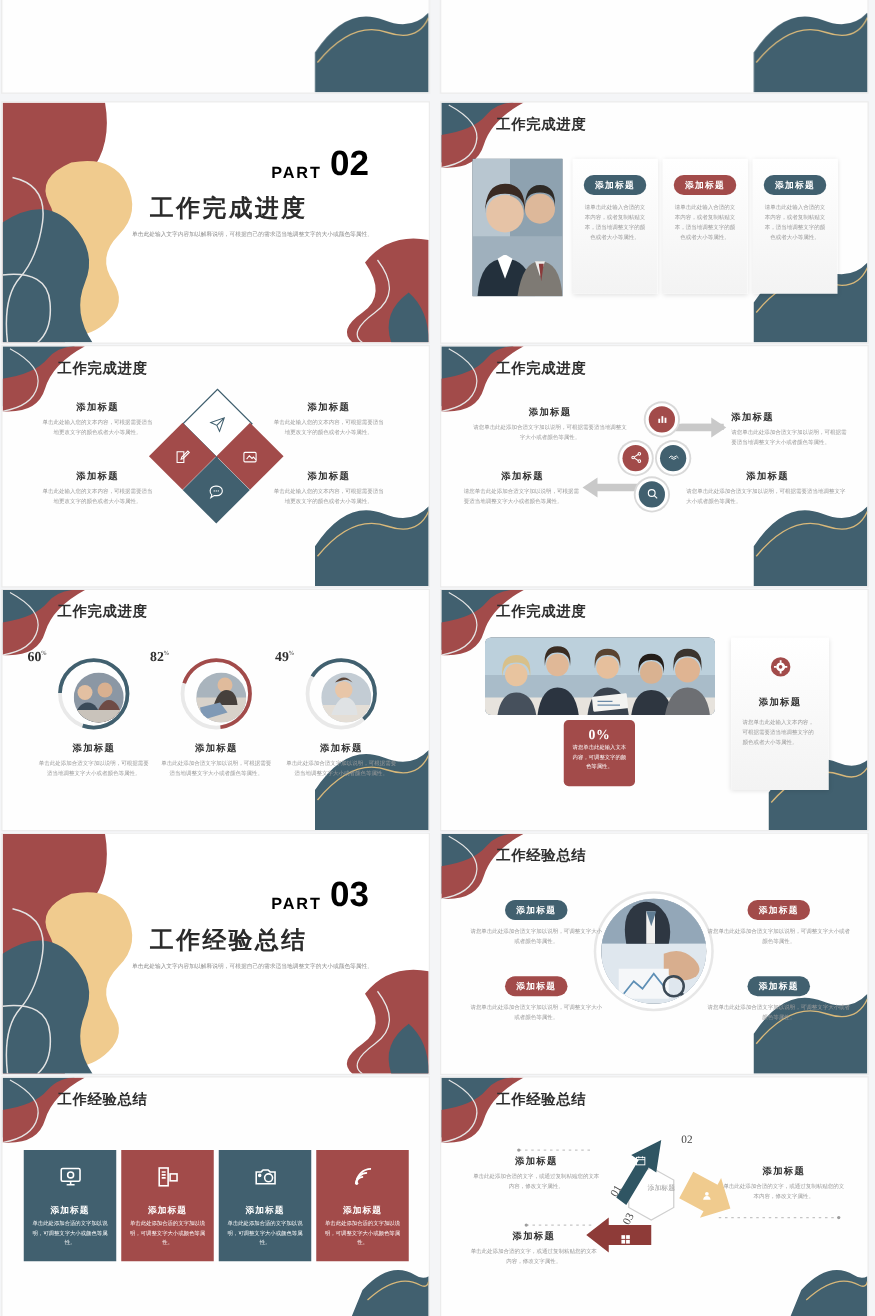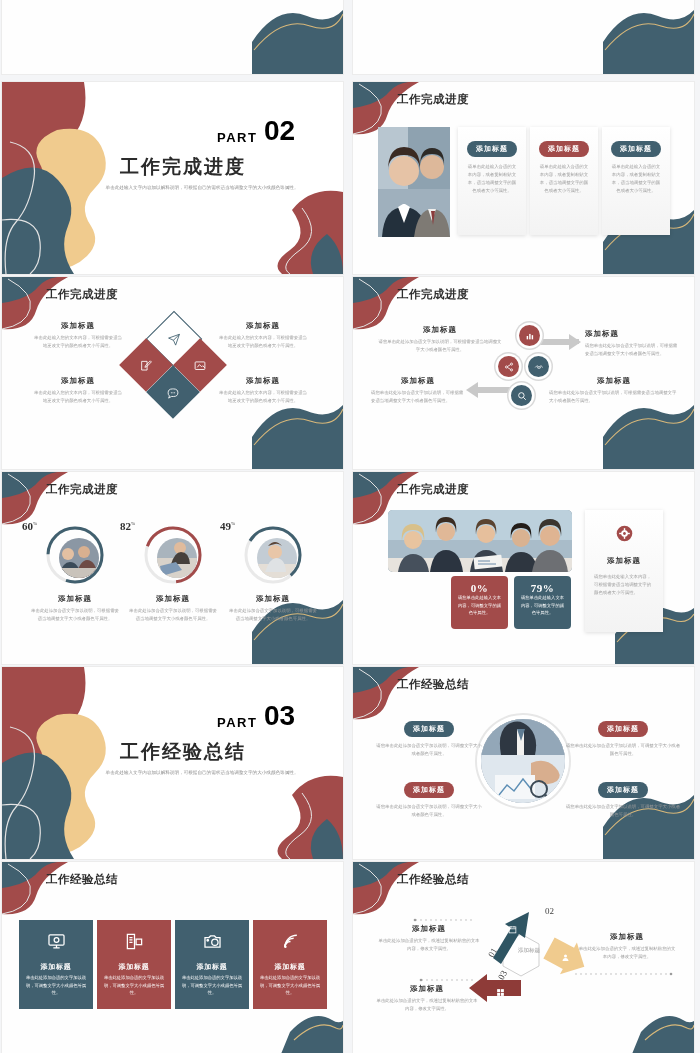--- a/index.html
+++ b/index.html
@@ -408,24 +408,20 @@
           <path d="M144 62 q4 -22 18 -22 q15 0 18 22z" fill="#6d6f73"></path>
         <rect x="86" y="46" width="28" height="12" rx="1" fill="#f3f3f1" transform="rotate(-6 100 52)"></rect>
         <path d="M90 54 h18 M90 51 h12" stroke="#6b8aa8" stroke-width="1"></path>
       </svg>
     </div>
 
     <div class="statbox" style="left:98px;top:104px;width:57px;height:53px;background:#a24b4a;">
       <div class="num" style="padding-top:6px;">0%</div>
       <div class="txt">请您单击此处输入文本内容，可调整文字的颜色等属性。</div>
     </div>
-    <div class="statbox" style="left:161px;top:104px;width:57px;height:53px;background:#41606f;">
-      <div class="num" style="padding-top:6px;">79%</div>
-      <div class="txt">请您单击此处输入文本内容，可调整文字的颜色等属性。</div>
-    </div>
 
     <div class="card" style="left:232px;top:38px;width:78px;height:122px;">
       <div style="text-align:center;padding-top:15px;">
         <span>
           <svg width="17" height="17" viewBox="0 0 24 24">
               <circle cx="12" cy="12" r="11" fill="#a24b4a"></circle>
               <path d="M12 7 a5 5 0 1 0 0.1 0 M12 10 a2 2 0 1 1 -0.1 0" fill="#fff"></path>
               <rect x="11" y="4.5" width="2" height="3" fill="#fff"></rect>
               <rect x="11" y="16.5" width="2" height="3" fill="#fff"></rect>
               <rect x="4.5" y="11" width="3" height="2" fill="#fff"></rect>

